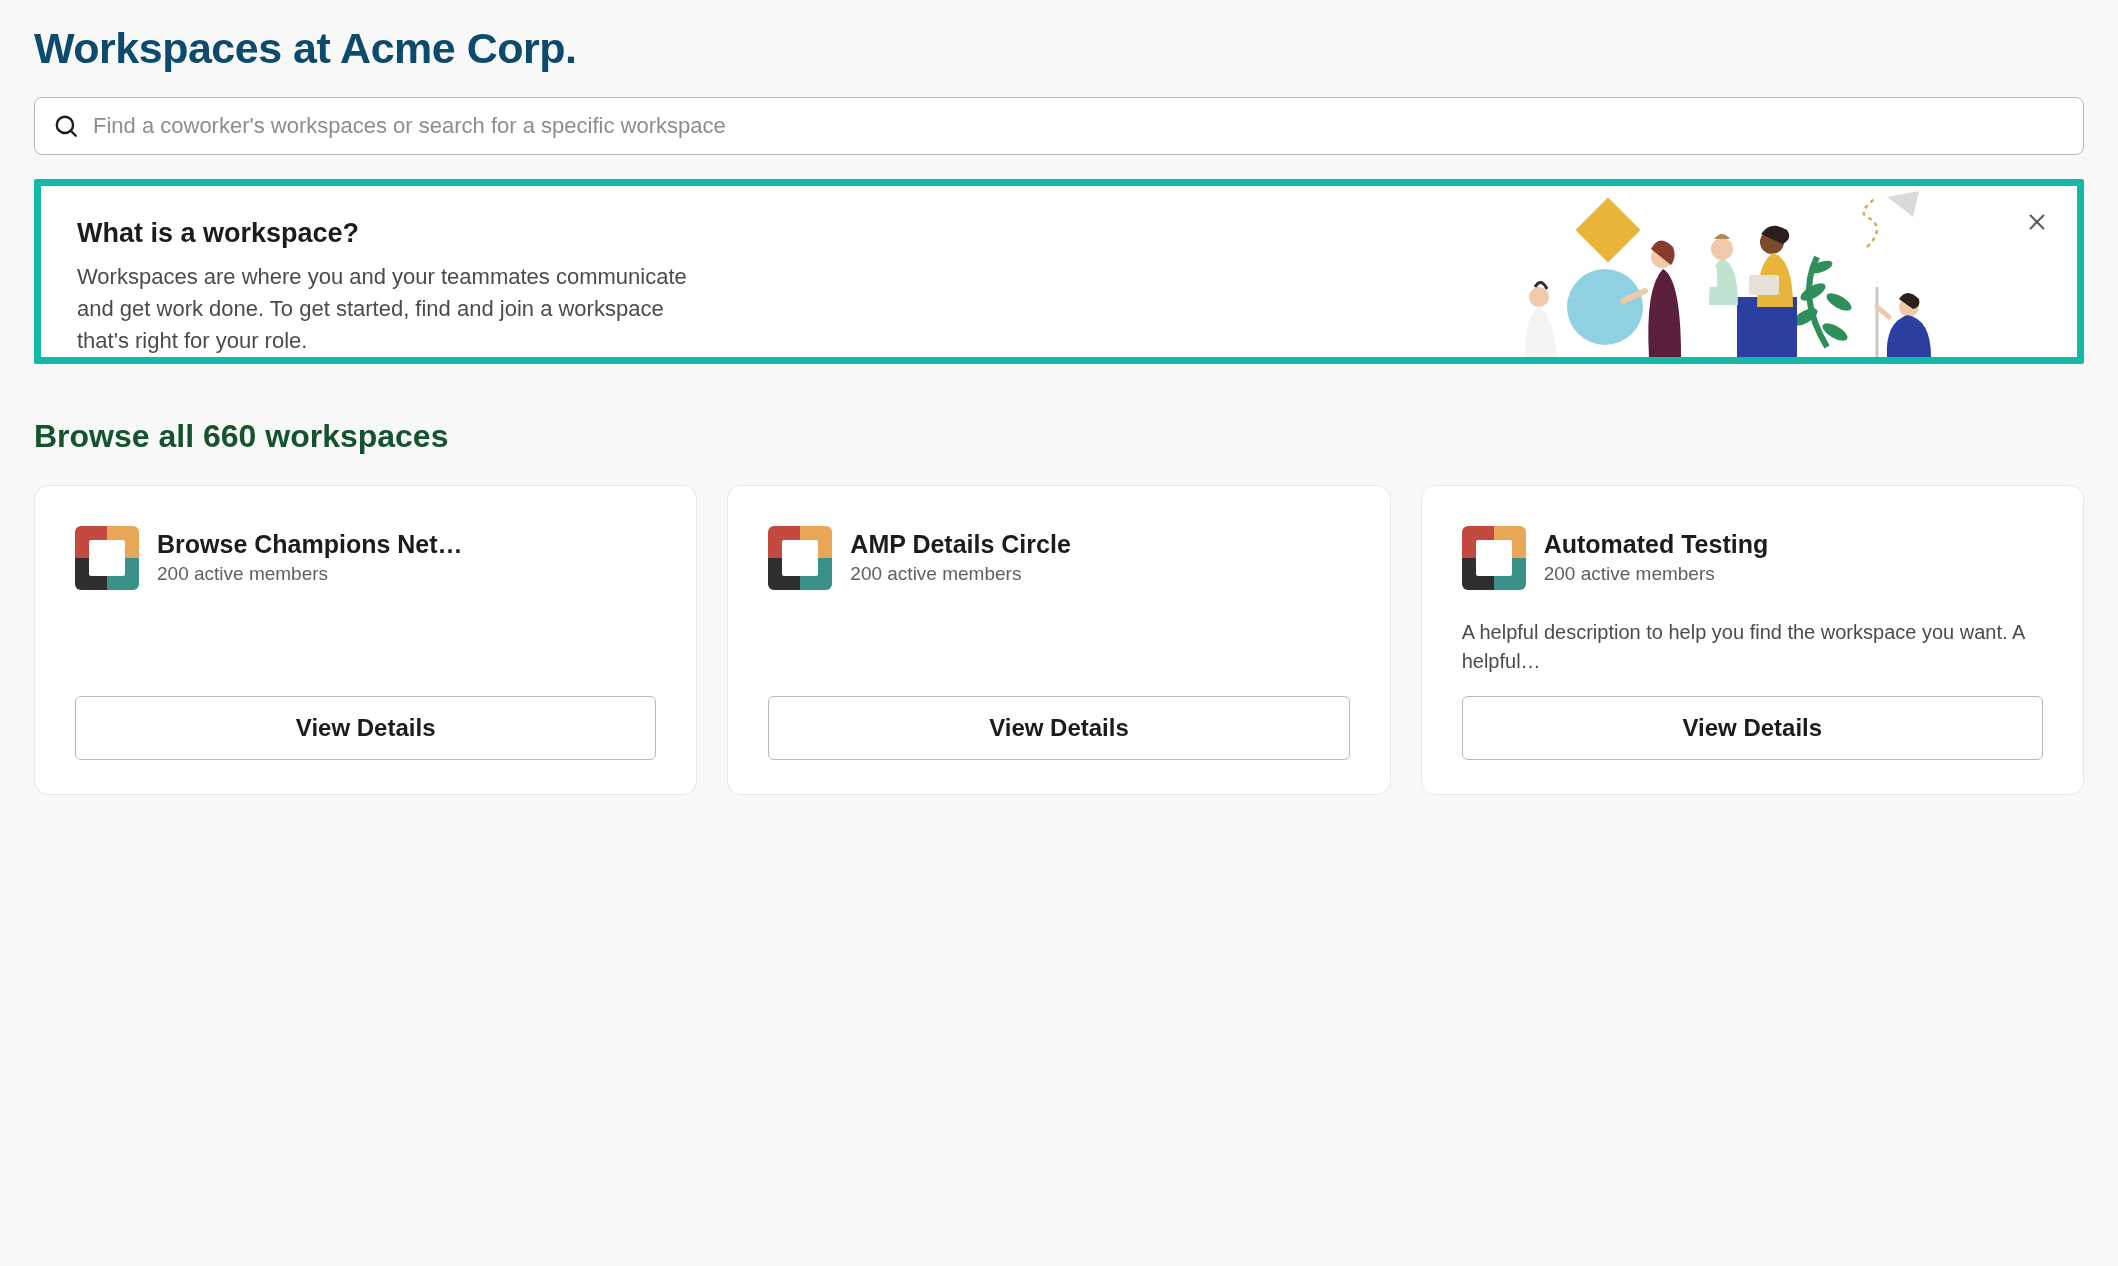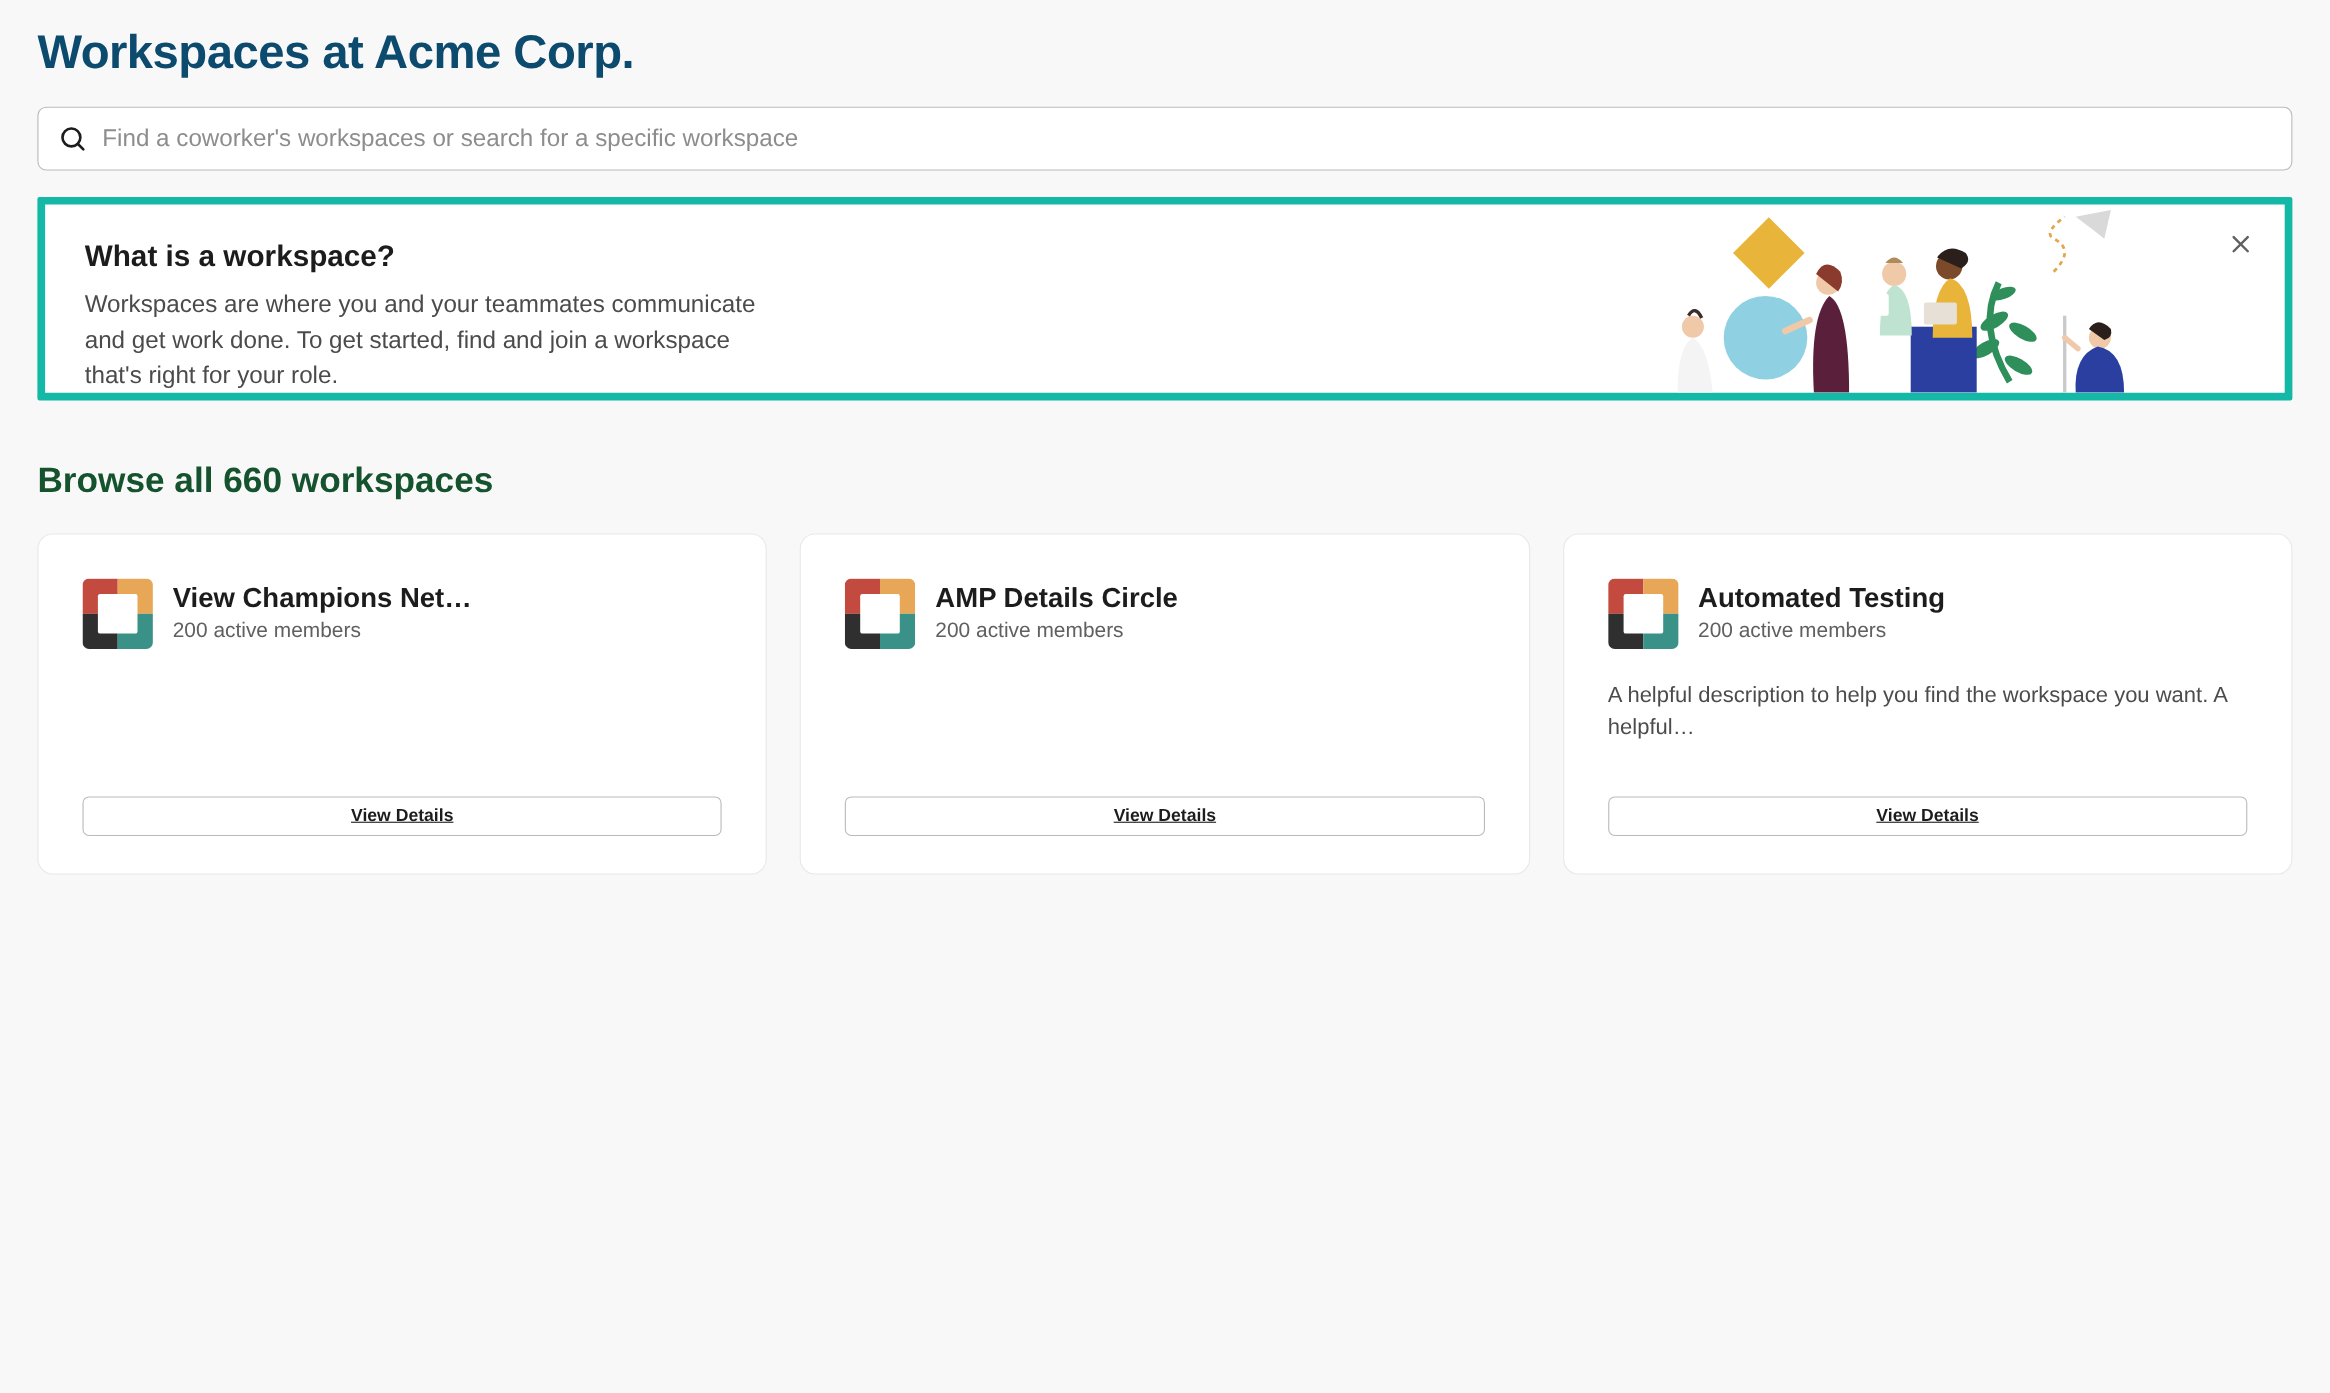--- a/index.html
+++ b/index.html
@@ -157,29 +157,28 @@
     color: #4b4b4b;
     margin-top: 8px;
     display: -webkit-box;
     -webkit-line-clamp: 2;
     -webkit-box-orient: vertical;
     overflow: hidden;
   }
   .ws-spacer { flex: 1; }
   .view-btn {
     width: 100%;
-    height: 36px;
+    height: 64px;
     border: 1px solid #bbbabb;
     border-radius: 6px;
     background: #fff;
-    font-size: 16px;
+    font-size: 24px;
     font-weight: 700;
     color: #1d1c1d;
     cursor: pointer;
-    text-decoration: underline;
   }
   .ws-title-col { min-width: 0; flex: 1; }
 </style>
 </head>
 <body>
 
 <h1 class="page-title">Workspaces at Acme Corp.</h1>
 
 <div class="search-wrap">
   <svg class="search-icon" viewBox="0 0 24 24" fill="none" stroke-width="2.2" stroke-linecap="round">
@@ -269,21 +268,21 @@
       <div class="ws-icon-wrap">
         <div class="ws-icon">
             <div class="q1"></div>
             <div class="q2"></div>
             <div class="q3"></div>
             <div class="q4"></div>
           </div>
         <div class="ws-icon-center"></div>
       </div>
       <div class="ws-title-col">
-        <div class="ws-name">View Champions Net…</div>
+        <div class="ws-name">Browse Champions Net…</div>
         <div class="ws-members">200 active members</div>
       </div>
     </div>
     <div class="ws-spacer"></div>
     <button class="view-btn">View Details</button>
   </div>
 
   <div class="ws-card">
     <div class="ws-head">
       <div class="ws-icon-wrap">

